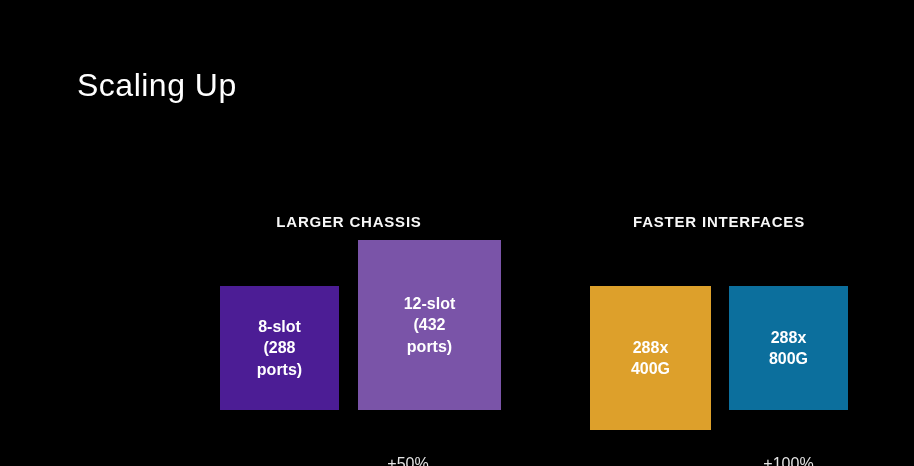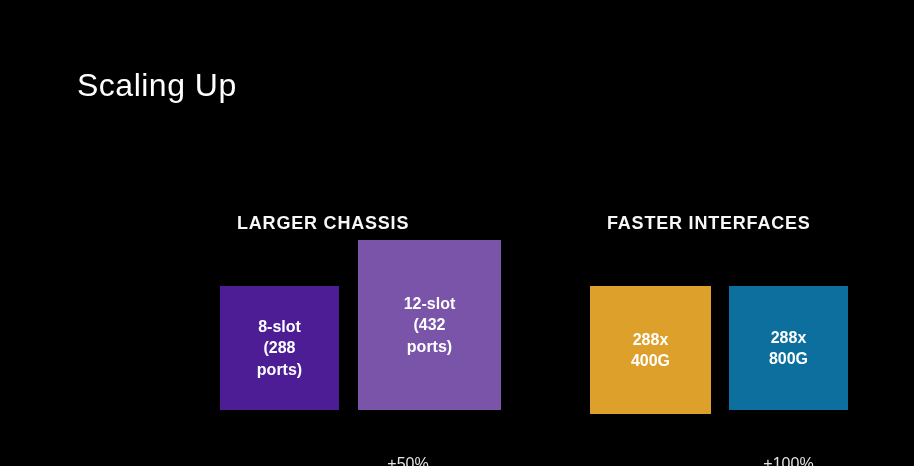--- a/index.html
+++ b/index.html
@@ -20,42 +20,43 @@
     left: 26px;
     top: 16px;
     font-size: 32px;
     font-weight: 400;
     letter-spacing: 0.5px;
     color: #ffffff;
   }
   .sec-title {
     position: absolute;
     top: 162px;
-    font-size: 18px;
+    font-size: 15px;
     font-weight: 700;
     letter-spacing: 0.8px;
     color: #f7f7f7;
+    text-align: center;
   }
   .sec-title.t1 { left: 186px; width: 258px; }
   .sec-title.t2 { left: 556px; width: 258px; }
   .bar {
     position: absolute;
     display: flex;
     align-items: center;
     justify-content: center;
     text-align: center;
     color: #ffffff;
     font-weight: 700;
     font-size: 16px;
     line-height: 1.32;
   }
   .bar-label { white-space: pre-line; }
   .bar.b1 { left: 186px; top: 252px; width: 119px; height: 124px; }
   .bar.b2 { left: 324px; top: 206px; width: 143px; height: 170px; }
-  .bar.b3 { left: 556px; top: 252px; width: 121px; height: 128px; }
+  .bar.b3 { left: 556px; top: 252px; width: 121px; height: 144px; }
   .bar.b4 { left: 695px; top: 252px; width: 119px; height: 124px; }
   .annot {
     position: absolute;
     top: 385px;
     text-align: center;
     color: #e3e3e3;
     font-size: 16px;
     font-weight: 400;
     line-height: 1.45;
     white-space: pre-line;

